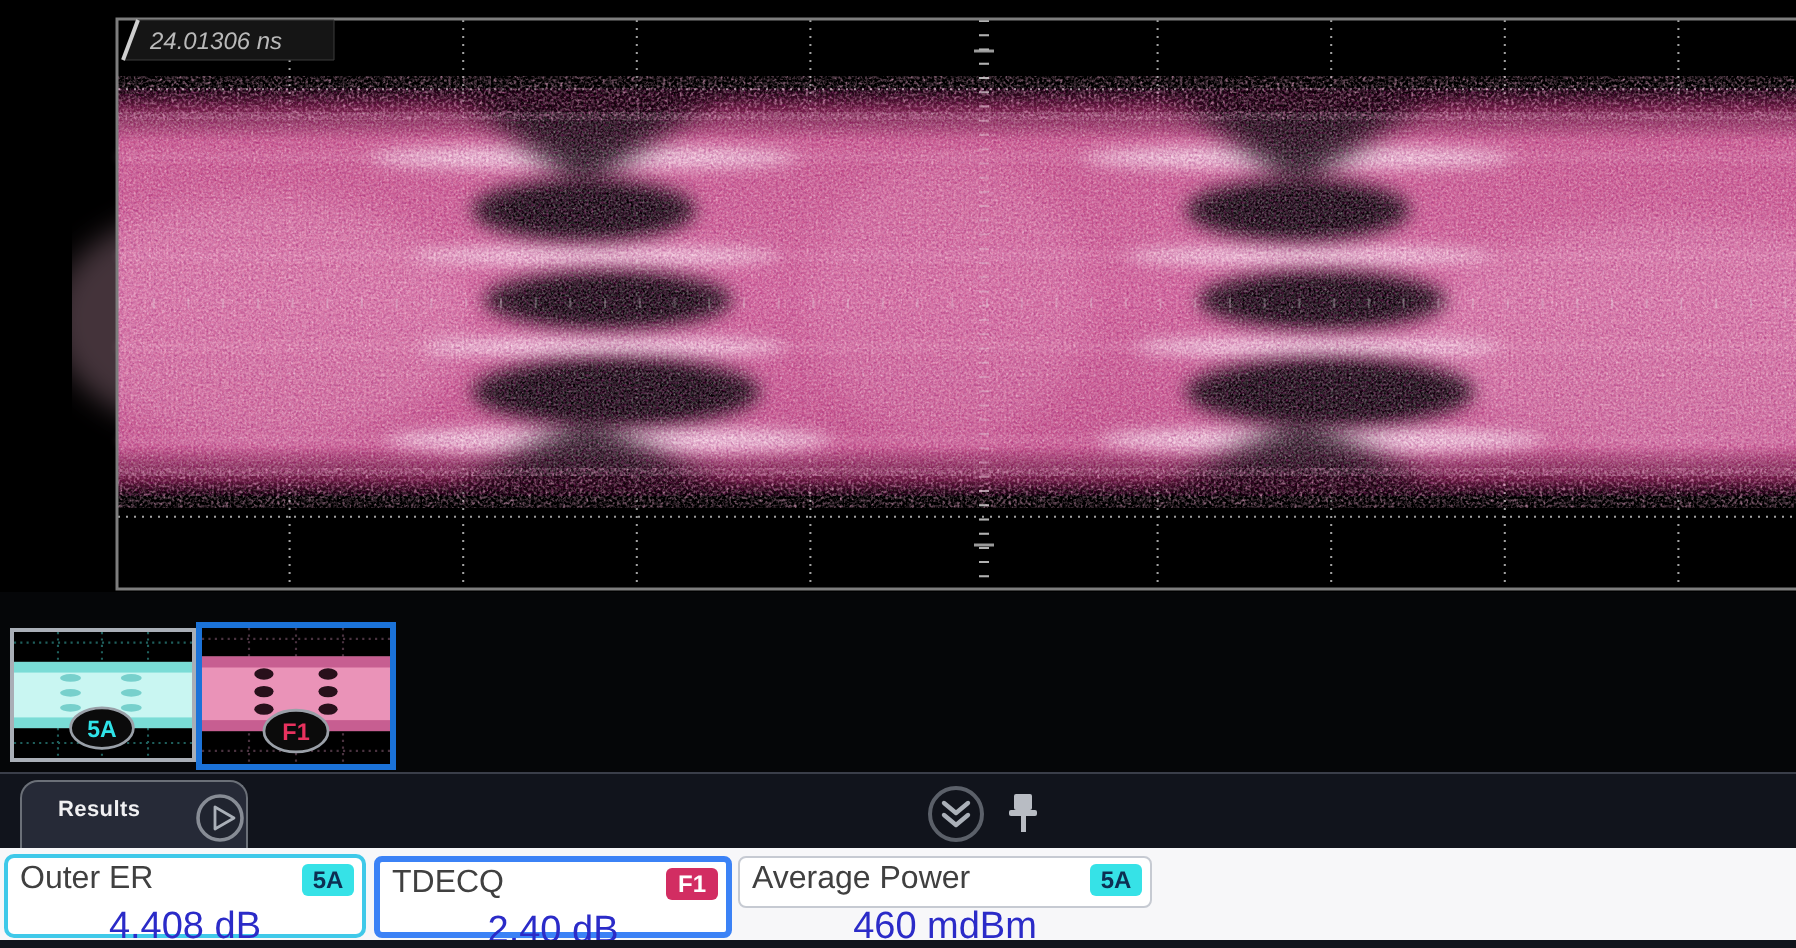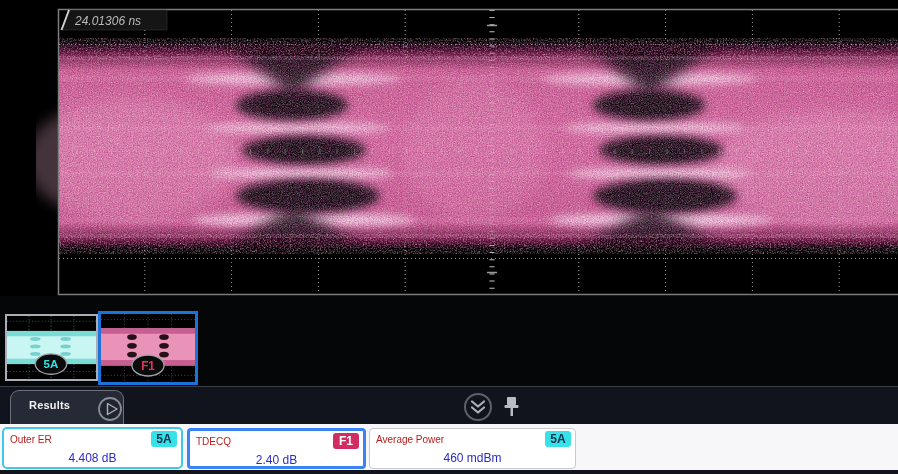--- a/index.html
+++ b/index.html
@@ -23,28 +23,28 @@
                  color:#f0f0f2;letter-spacing:.2px;}
   #play-btn{position:absolute;left:86px;top:5px;}
   #collapse-btn{position:absolute;left:463px;top:5px;cursor:pointer;}
   #pin-btn{position:absolute;left:501px;top:8px;cursor:pointer;}
   
   #cards-row{position:absolute;left:0;top:424px;width:898px;height:46px;background:#f7f7f9;}
   #bottom-strip{position:absolute;left:0;top:470px;width:898px;height:4px;background:#11141c;}
   .card{position:absolute;background:#fff;box-sizing:border-box;cursor:pointer;}
   #card-0{left:2px;top:3px;width:181px;height:42px;border:2px solid #3fc9e9;border-radius:5px;}
   #card-1{left:187px;top:4px;width:179px;height:41px;border:3px solid #3b82f6;border-radius:4px;}
-  #card-2{left:369px;top:4px;width:207px;height:41px;border:1px solid #c6cad2;border-radius:4px;}
+  #card-2{left:369px;top:4px;width:207px;height:26px;border:1px solid #c6cad2;border-radius:4px;}
   .card-top{display:flex;justify-content:space-between;align-items:center;padding:2px 4px 0 6px;}
-  .card-name{font-size:10px;color:#b91c1c;white-space:nowrap;}
+  .card-name{font-size:16px;color:#404040;white-space:nowrap;}
   .badge{min-width:22px;height:16px;line-height:16px;text-align:center;border-radius:3px;
          font-size:12px;font-weight:bold;padding:0 2px;}
   .badge-ch{background:#36e2e7;color:#0d2f52;}
   .badge-fn{background:#d22d62;color:#fff;}
-  .card-value{text-align:center;font-size:12px;color:#2b2bc8;margin-top:4px;}
+  .card-value{text-align:center;font-size:19px;color:#2b2bc8;margin-top:4px;}
   .oval-label{font-weight:bold;font-size:11px;}
 </style>
 </head>
 <body>
 
 <div id="screen">
 
   <div id="eye-wrap">
     <svg width="898" height="296" viewBox="0 0 898 296">
       <defs>

